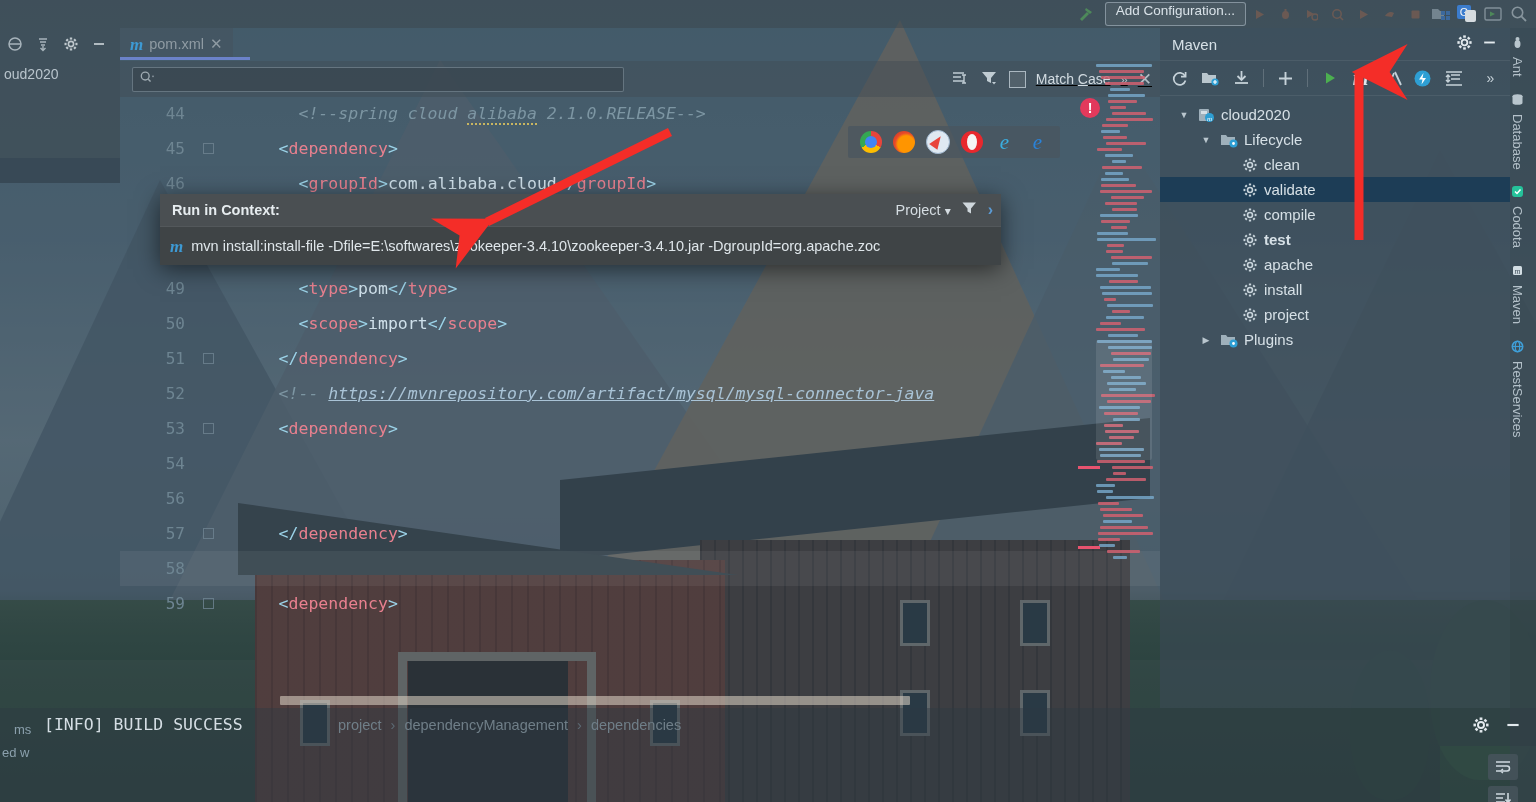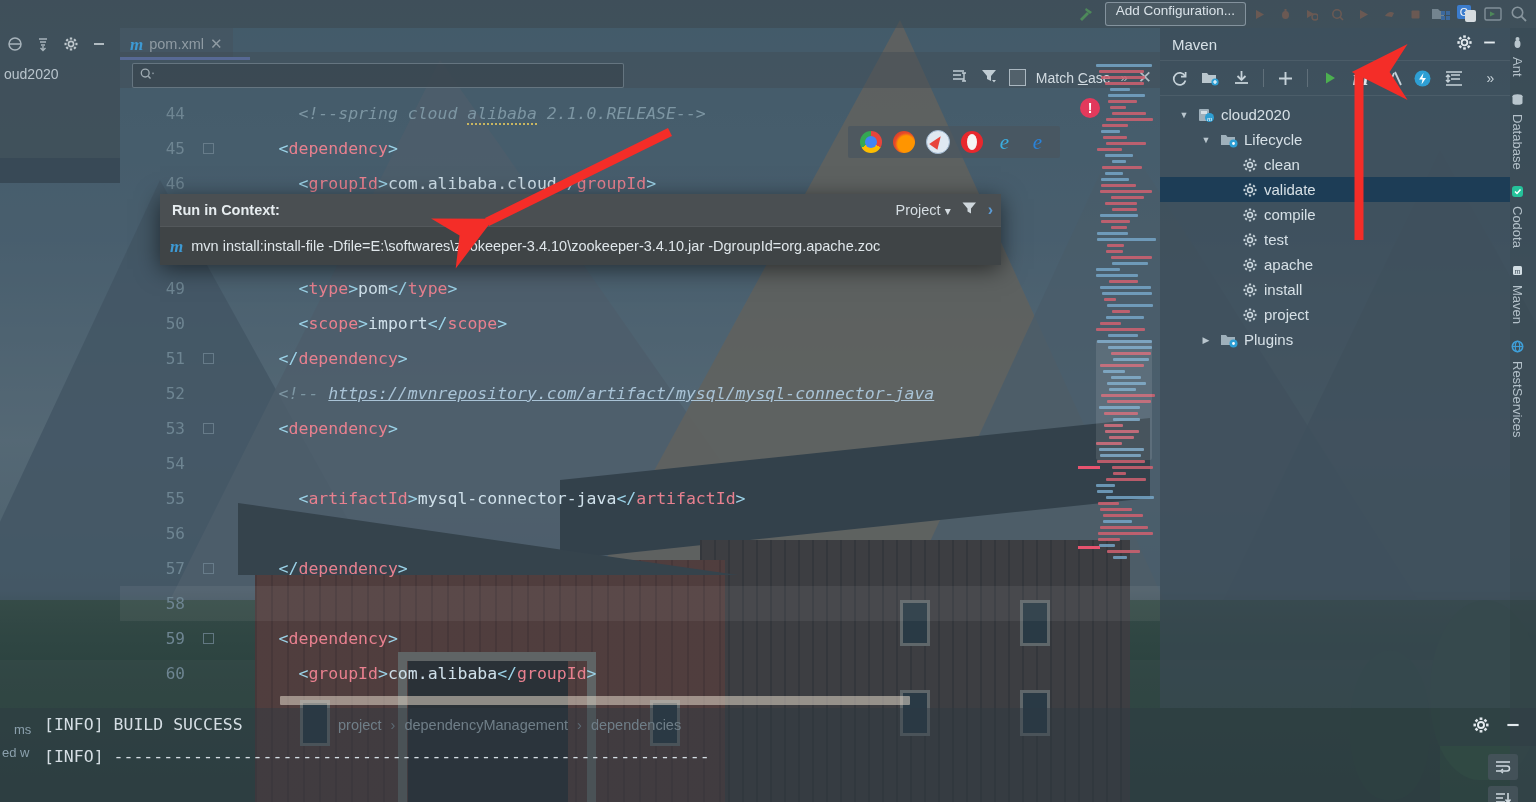--- a/index.html
+++ b/index.html
@@ -75,22 +75,22 @@
   
   #tabbar{height:32px;position:relative;}
   #tab-pom{position:absolute;left:0;top:0;height:32px;display:flex;align-items:center;gap:6px;
     padding:0 10px 0 10px;background:rgba(70,82,92,.55);}
   #tab-pom .tabtext{color:#8f9ba3;font-size:14.5px;}
   #tab-underline{position:absolute;left:0;bottom:0;height:3px;width:130px;background:#6b82c9;}
   .m-badge{font-family:"Liberation Serif",serif;font-weight:bold;font-style:italic;color:#3d9ad4;font-size:17px;line-height:1;}
   .tab-x{color:#8f9ba3;font-size:15px;}
 
   
-  #findbar{position:absolute;left:0;top:24px;width:1040px;height:36px;
-    background:rgba(64,76,85,.45);display:flex;align-items:flex-end;}
+  #findbar{position:absolute;left:0;top:33px;width:1040px;height:36px;
+    background:rgba(64,76,85,.45);display:flex;align-items:center;text-decoration:underline;}
   #find-input{margin-left:12px;width:478px;height:23px;background:rgba(52,63,72,.55);
     border:1px solid rgba(130,146,158,.6);border-radius:2px;display:flex;align-items:center;padding:0 6px;}
   #find-input .srch{opacity:.7;}
   #find-right{margin-left:auto;display:flex;align-items:center;gap:10px;padding-right:8px;}
   .mc-box{width:15px;height:15px;border:1px solid rgba(200,212,220,.75);background:rgba(90,104,114,.65);}
   .mc-label{color:#d2dbe1;font-size:14px;}
   .mc-label u{text-decoration:underline;}
   .chev{color:#aab6bd;font-size:13px;}
   .xbtn{color:#b3bec5;font-size:17px;}
 
@@ -431,25 +431,20 @@
           <span class="fold"></span>
         </span>
       <span class="ctext">      <span class="t-br">&lt;</span><span class="t-tag">dependency</span><span class="t-br">&gt;</span></span>
     </div>
 
     <div class="cline">
       <span class="gutter">54</span>
       <span class="foldcol"></span>
     </div>
 
-    <div class="cline">
-      <span class="gutter">55</span>
-      <span class="foldcol"></span>
-      <span class="ctext">        <span class="t-br">&lt;</span><span class="t-tag">artifactId</span><span class="t-br">&gt;</span><span class="t-txt">mysql-connector-java</span><span class="t-br">&lt;/</span><span class="t-tag">artifactId</span><span class="t-br">&gt;</span></span>
-    </div>
 
     <div class="cline">
       <span class="gutter">56</span>
       <span class="foldcol"></span>
     </div>
 
     <div class="cline">
       <span class="gutter">57</span>
       <span class="foldcol">
           <span class="fold"></span>
@@ -464,25 +459,20 @@
     </div>
 
     <div class="cline">
       <span class="gutter">59</span>
       <span class="foldcol">
           <span class="fold"></span>
         </span>
       <span class="ctext">      <span class="t-br">&lt;</span><span class="t-tag">dependency</span><span class="t-br">&gt;</span></span>
     </div>
 
-    <div class="cline">
-      <span class="gutter">60</span>
-      <span class="foldcol"></span>
-      <span class="ctext">        <span class="t-br">&lt;</span><span class="t-tag">groupId</span><span class="t-br">&gt;</span><span class="t-txt">com.alibaba</span><span class="t-br">&lt;/</span><span class="t-tag">groupId</span><span class="t-br">&gt;</span></span>
-    </div>
   </div>
 
   <div id="hscroll"></div>
 
   <div id="breadcrumb">
     <span>project</span>
     <span class="bc-sep">›</span>
     <span>dependencyManagement</span>
     <span class="bc-sep">›</span>
     <span>dependencies</span>
@@ -775,21 +765,21 @@
               <path d="M12.6 8 H14.5"></path>
               <path d="M3.4 3.4 L4.7 4.7"></path>
               <path d="M11.3 11.3 L12.6 12.6"></path>
               <path d="M12.6 3.4 L11.3 4.7"></path>
               <path d="M4.7 11.3 L3.4 12.6"></path>
             </g>
           </svg>
         </span>
         <span>compile</span>
       </div>
-      <div class="mv-row" style="padding-left: 60px;">
+      <div class="mv-row" style="padding-left: 60px; font-weight: bold;">
         <span class="arrow"></span>
         <span style="display: flex;">
           <svg class="gear-s" viewBox="0 0 16 16">
             <circle cx="8" cy="8" r="2.5" fill="none" stroke="#c9d5dc" stroke-width="1.6"></circle>
             <g stroke="#c9d5dc" stroke-width="2.3">
               <path d="M8 1.5 V3.4"></path>
               <path d="M8 12.6 V14.5"></path>
               <path d="M1.5 8 H3.4"></path>
               <path d="M12.6 8 H14.5"></path>
               <path d="M3.4 3.4 L4.7 4.7"></path>
@@ -916,21 +906,20 @@
           <ellipse cx="6.5" cy="6.5" rx="2.2" ry="5.2" fill="none" stroke="#3f9fd8" stroke-width="1.2"></ellipse>
           <path d="M1.3 6.5 H11.7" stroke="#3f9fd8" stroke-width="1.2"></path>
         </svg>
     </span>
     <span>RestServices</span>
   </div>
 </div>
 
 <div id="console">
   <div class="con-line">[INFO] BUILD SUCCESS</div>
-  <div class="con-line">[INFO] ------------------------------------------------------------</div>
 </div>
 <div id="con-left">
   <div style="padding:14px 0 0 14px;">ms</div>
   <div style="padding:8px 0 0 2px;">ed w</div>
 </div>
 
 <div id="console-right">
   <div id="cr-top">
     <span>
       <svg width="18" height="18" viewBox="0 0 16 16">

